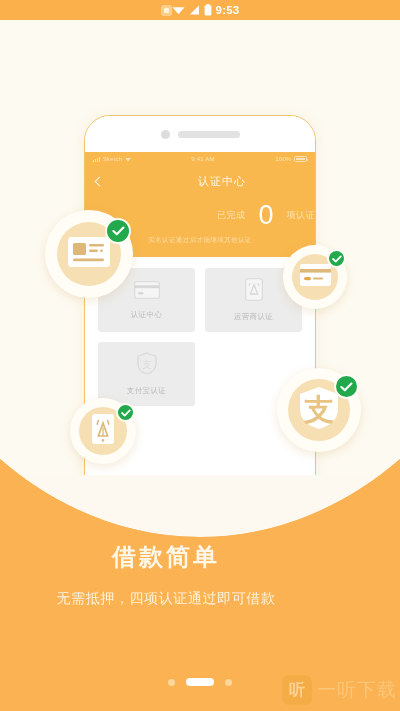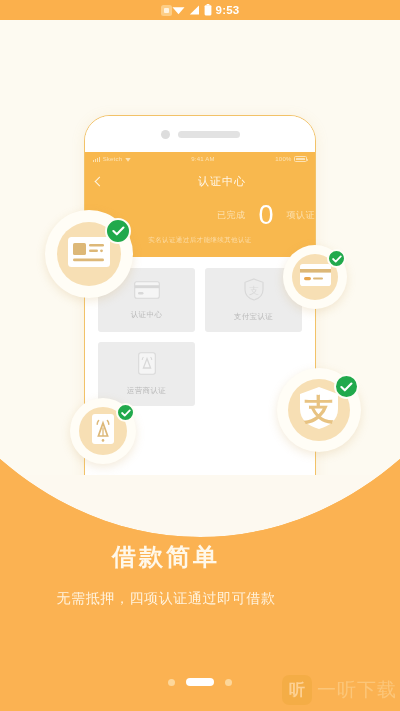--- a/index.html
+++ b/index.html
@@ -250,38 +250,38 @@
                 <rect x="0.7" y="0.7" width="24.6" height="16.6" rx="2" fill="#FFFFFF" stroke="#C6C6C6" stroke-width="1.1"></rect>
                 <rect x="0.7" y="4.2" width="24.6" height="3" fill="#C6C6C6"></rect>
                 <rect x="4" y="11" width="5.5" height="2.4" rx="1.2" fill="#C6C6C6"></rect>
               </svg>
             </span>
             <span class="cap">认证中心</span>
           </div>
 
           <div class="cell">
             <span class="glyph">
-              <svg width="20" height="23" viewBox="0 0 20 23">
-                <path d="M10 1 L19 4.3 V11.5 C19 17 14.8 20.6 10 22 C5.2 20.6 1 17 1 11.5 V4.3 Z" fill="none" stroke="#C6C6C6" stroke-width="1.2"></path>
-                <text x="10" y="15.5" font-size="10" fill="#C6C6C6" text-anchor="middle" font-family="DejaVu Sans">支</text>
-              </svg>
-            </span>
-            <span class="cap">支付宝认证</span>
-          </div>
-
-          <div class="cell">
-            <span class="glyph">
               <svg width="18" height="23" viewBox="0 0 18 23">
                 <rect x="0.7" y="0.7" width="16.6" height="21.6" rx="2.2" fill="#FFFFFF" stroke="#C6C6C6" stroke-width="1.1"></rect>
                 <path d="M9 6.5 L12.6 16 H5.4 Z" fill="none" stroke="#C6C6C6" stroke-width="1.3"></path>
                 <path d="M5.4 5 A5 5 0 0 0 4.2 8" fill="none" stroke="#C6C6C6" stroke-width="1.1"></path>
                 <path d="M12.6 5 A5 5 0 0 1 13.8 8" fill="none" stroke="#C6C6C6" stroke-width="1.1"></path>
               </svg>
             </span>
             <span class="cap">运营商认证</span>
+          </div>
+
+          <div class="cell">
+            <span class="glyph">
+              <svg width="20" height="23" viewBox="0 0 20 23">
+                <path d="M10 1 L19 4.3 V11.5 C19 17 14.8 20.6 10 22 C5.2 20.6 1 17 1 11.5 V4.3 Z" fill="none" stroke="#C6C6C6" stroke-width="1.2"></path>
+                <text x="10" y="15.5" font-size="10" fill="#C6C6C6" text-anchor="middle" font-family="DejaVu Sans">支</text>
+              </svg>
+            </span>
+            <span class="cap">支付宝认证</span>
           </div>
 
         </div>
       </div>
     </div>
 
     <div class="bub b1">
       <div class="ring">
         <div class="core">
           <span>

